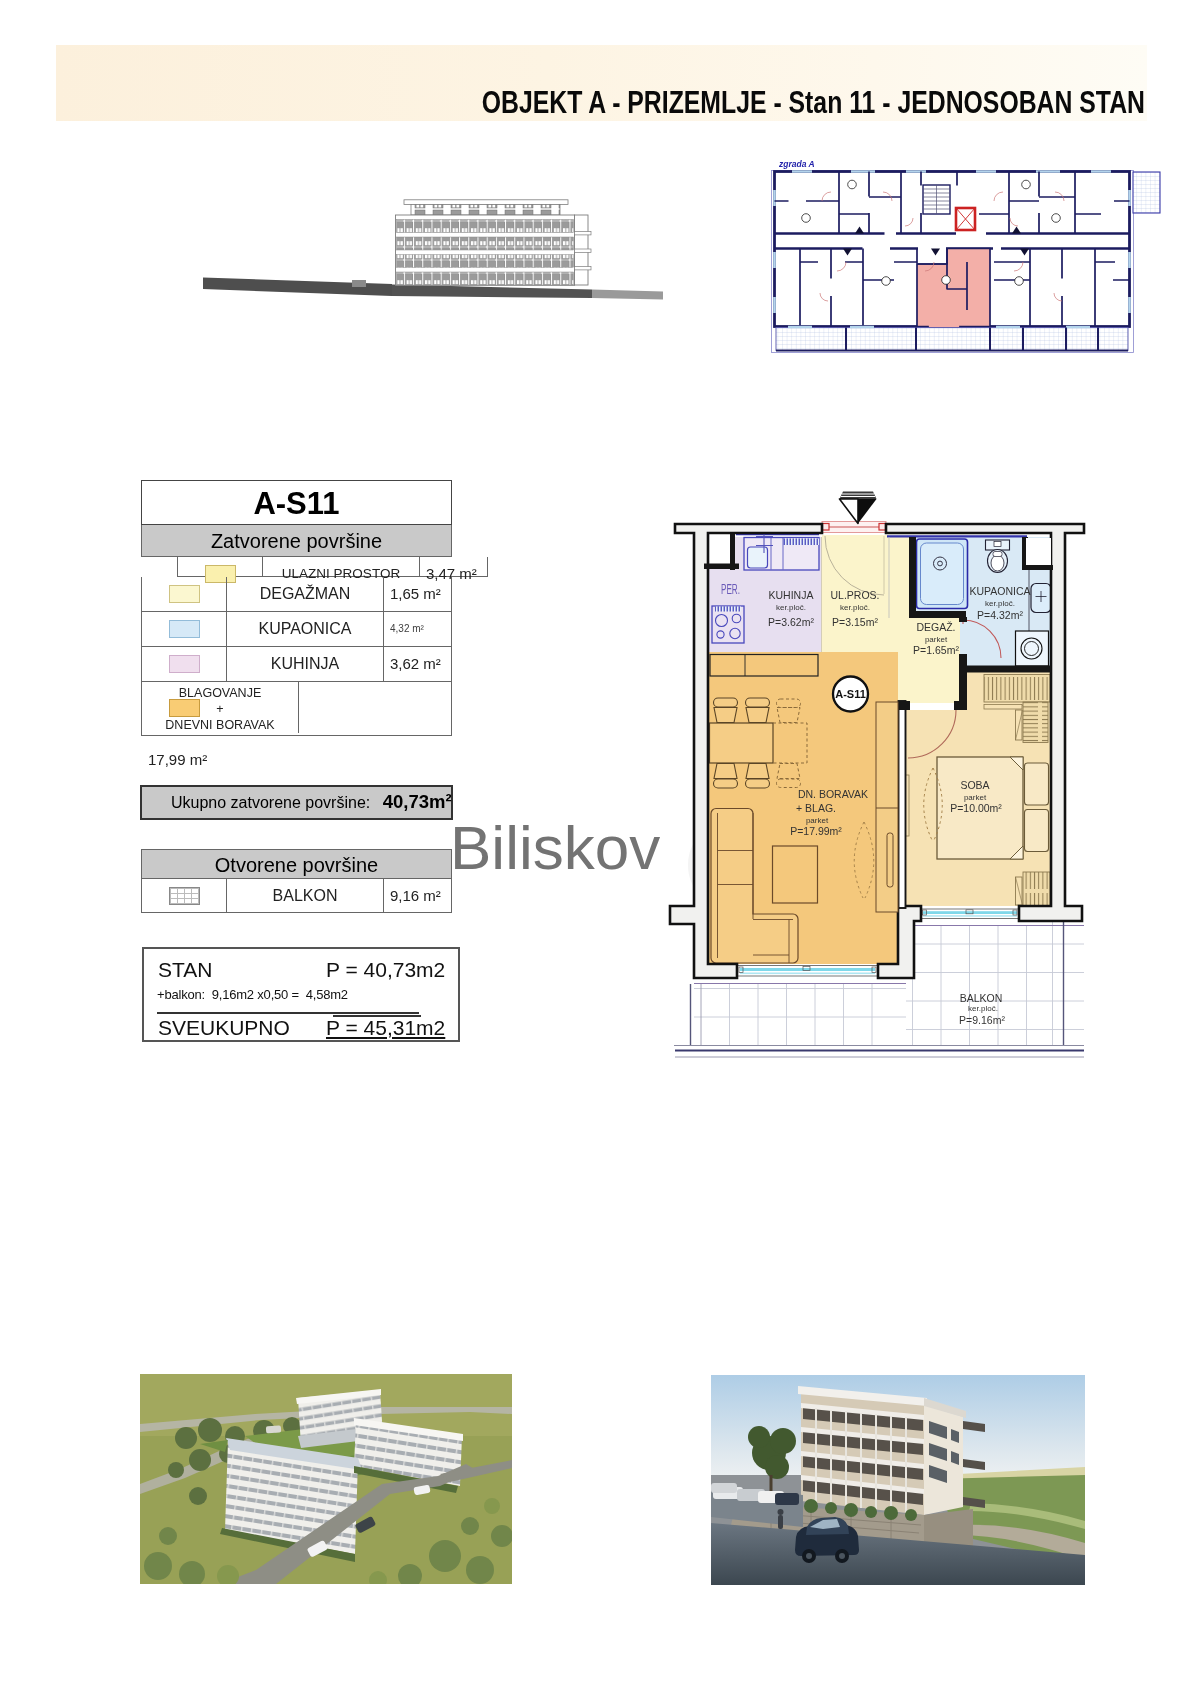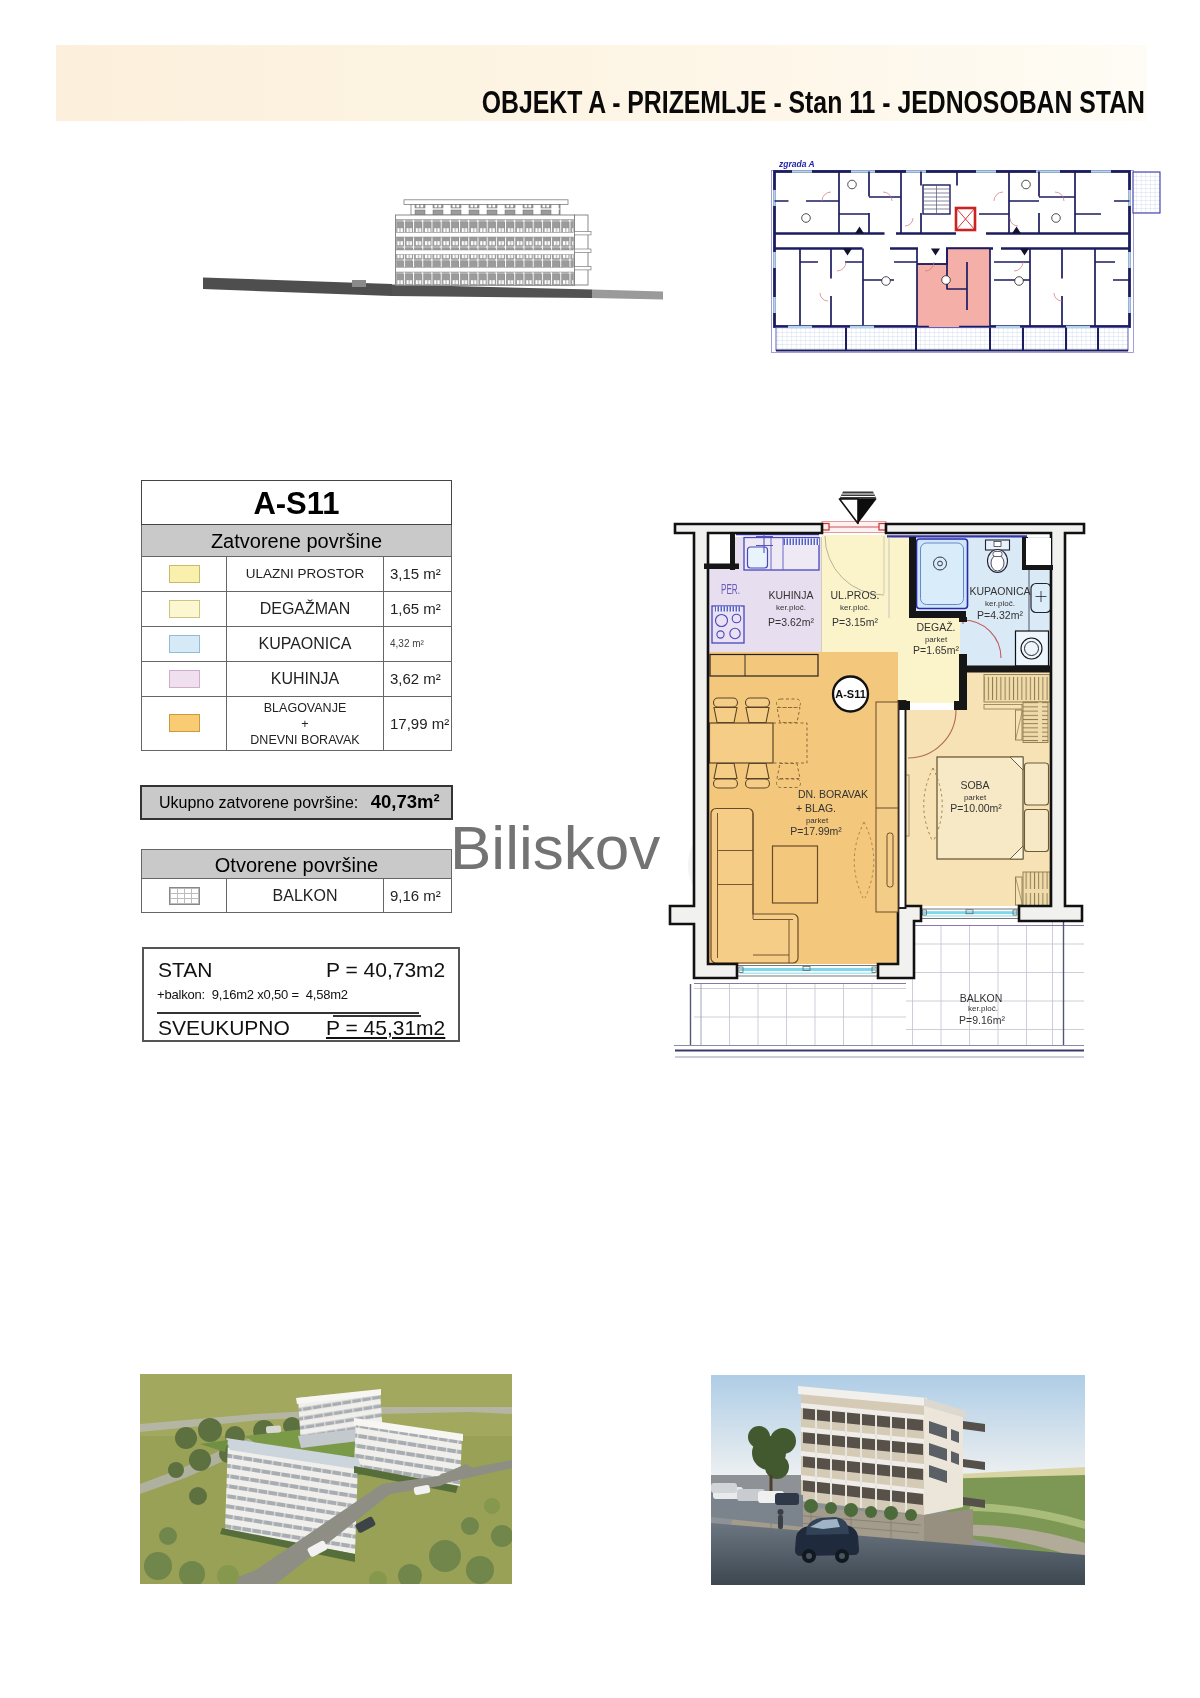--- a/index.html
+++ b/index.html
@@ -22,27 +22,27 @@
 <div class="abs" style="left:688px;top:820px;width:76px;height:76px;border:7px solid #f4f4f4;border-radius:50%;"></div>
 
 <div class="abs" style="left:141px;top:480px;width:311px;">
 
   <div style="box-sizing:border-box;width:311px;height:45px;border:1px solid #444;
        text-align:center;font-size:31px;font-weight:bold;line-height:46px;">A-S11</div>
 
   <div style="box-sizing:border-box;width:311px;height:32px;border:1px solid #666;border-top:none;
        background:#c9c9c9;text-align:center;font-size:20px;line-height:32px;">Zatvorene površine</div>
 
-  <div style="box-sizing:border-box;width:311px;height:35px;border:1px solid #666;border-top:none;display:flex;">
+  <div style="box-sizing:border-box;width:311px;height:20px;border:1px solid #666;border-top:none;display:flex;margin-left:36px;">
     <div style="box-sizing:border-box;width:85px;border-right:1px solid #666;position:relative;">
       <div style="position:absolute;left:27px;top:8px;width:29px;height:16px;background:#faf0ae;border:1px solid #cbb868;"></div>
     </div>
     <div style="box-sizing:border-box;width:157px;border-right:1px solid #666;text-align:center;
          font-size:13.5px;line-height:34px;color:#222;">ULAZNI PROSTOR</div>
-    <div style="box-sizing:border-box;flex:1;font-size:15px;line-height:34px;padding-left:6px;color:#222;white-space:nowrap;">3,15 m²</div>
+    <div style="box-sizing:border-box;flex:1;font-size:15px;line-height:34px;padding-left:6px;color:#222;white-space:nowrap;">3,47 m²</div>
   </div>
 
   <div style="box-sizing:border-box;width:311px;height:35px;border:1px solid #666;border-top:none;display:flex;">
     <div style="box-sizing:border-box;width:85px;border-right:1px solid #666;position:relative;">
       <div style="position:absolute;left:27px;top:8px;width:29px;height:16px;background:#fbf7d0;border:1px solid #cfc382;"></div>
     </div>
     <div style="box-sizing:border-box;width:157px;border-right:1px solid #666;text-align:center;
          font-size:16px;line-height:34px;color:#222;">DEGAŽMAN</div>
     <div style="box-sizing:border-box;flex:1;font-size:15px;line-height:34px;padding-left:6px;color:#222;white-space:nowrap;">1,65 m²</div>
   </div>
@@ -58,34 +58,34 @@
 
   <div style="box-sizing:border-box;width:311px;height:35px;border:1px solid #666;border-top:none;display:flex;">
     <div style="box-sizing:border-box;width:85px;border-right:1px solid #666;position:relative;">
       <div style="position:absolute;left:27px;top:8px;width:29px;height:16px;background:#f0dfee;border:1px solid #cfaecb;"></div>
     </div>
     <div style="box-sizing:border-box;width:157px;border-right:1px solid #666;text-align:center;
          font-size:16px;line-height:34px;color:#222;">KUHINJA</div>
     <div style="box-sizing:border-box;flex:1;font-size:15px;line-height:34px;padding-left:6px;color:#222;white-space:nowrap;">3,62 m²</div>
   </div>
 
-  <div style="box-sizing:border-box;width:311px;height:54px;border:1px solid #666;border-top:none;display:flex;">
+  <div style="box-sizing:border-box;width:311px;height:54px;border:1px solid #666;border-top:none;display:flex;flex-direction:column;">
     <div style="box-sizing:border-box;width:85px;border-right:1px solid #666;position:relative;">
       <div style="position:absolute;left:27px;top:17px;width:29px;height:16px;background:#f9cc74;border:1px solid #c79b3e;"></div>
     </div>
     <div style="box-sizing:border-box;width:157px;border-right:1px solid #666;text-align:center;
          font-size:12.5px;line-height:16px;color:#222;padding-top:3px;">BLAGOVANJE<br>+<br>DNEVNI BORAVAK</div>
     <div style="box-sizing:border-box;flex:1;font-size:15px;line-height:53px;padding-left:6px;color:#222;white-space:nowrap;">17,99 m²</div>
   </div>
 
 </div>
 
 <div class="abs" style="left:140px;top:785px;width:313px;height:35px;box-sizing:border-box;
      background:#c9c9c9;border:2px solid #333;font-size:16px;line-height:30px;white-space:nowrap;">
-  <span style="margin-left:17px;">Ukupno zatvorene površine:</span>
+  <span style="margin-left:29px;">Ukupno zatvorene površine:</span>
   <span style="font-weight:bold;font-size:18.5px;margin-left:8px;">40,73m²</span>
 </div>
 
 <div class="abs" style="left:141px;top:849px;width:311px;">
 
   <div style="box-sizing:border-box;width:311px;height:30px;border:1px solid #666;
        background:#c9c9c9;text-align:center;font-size:20px;line-height:30px;">Otvorene površine</div>
 
   <div style="box-sizing:border-box;width:311px;height:34px;border:1px solid #666;border-top:none;display:flex;">
     <div style="box-sizing:border-box;width:85px;border-right:1px solid #666;position:relative;">

